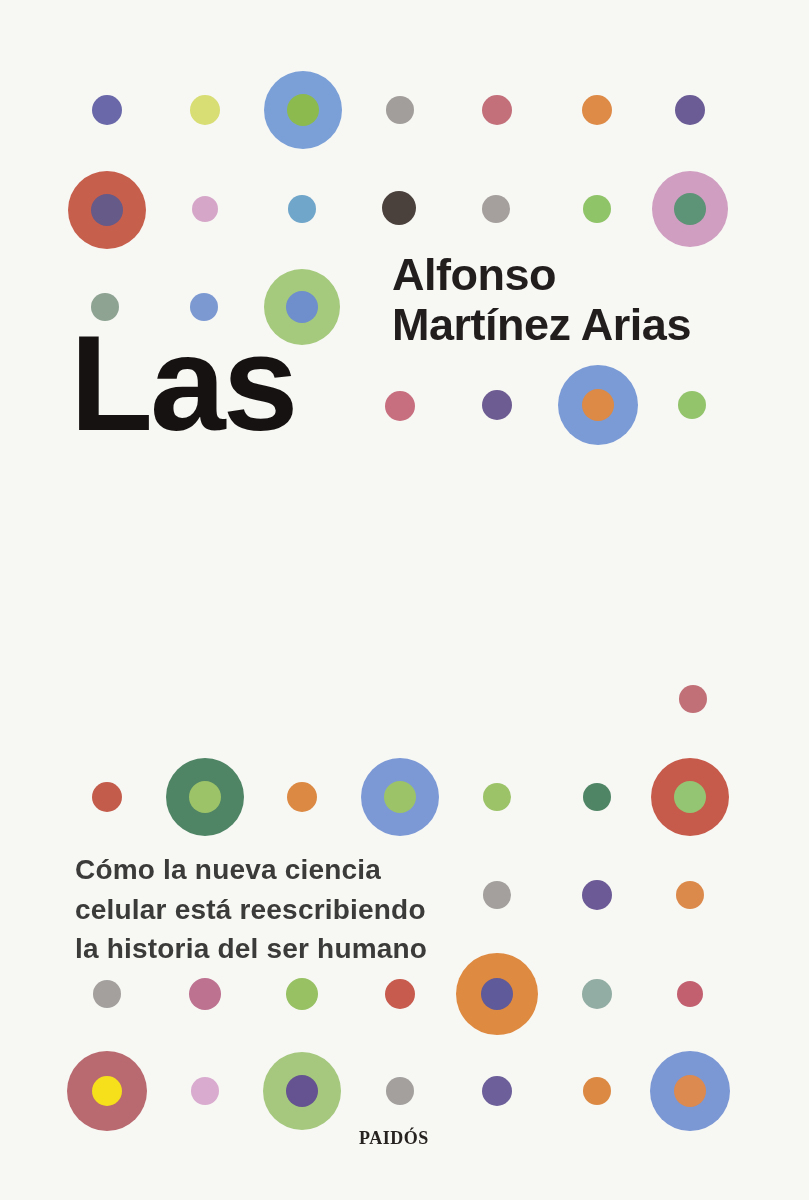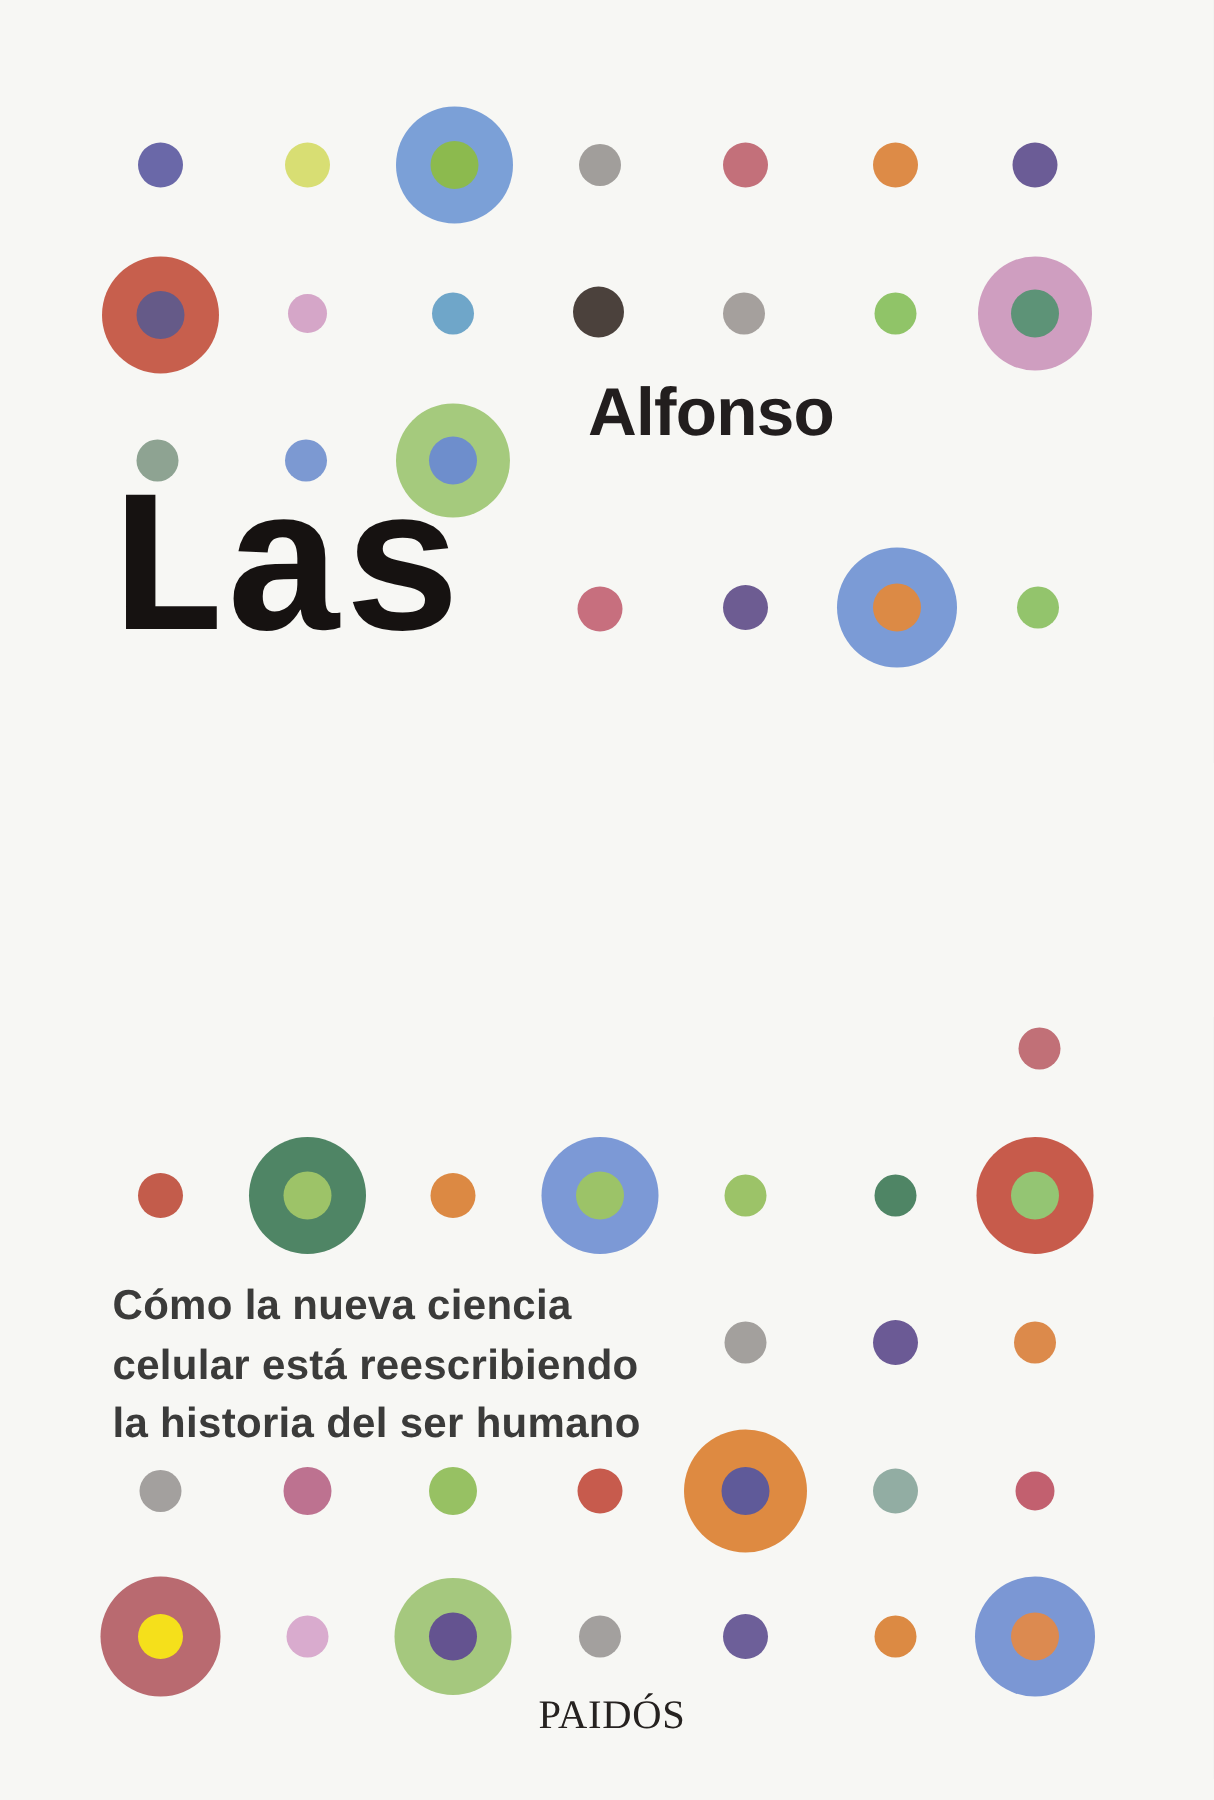--- a/index.html
+++ b/index.html
@@ -18,41 +18,41 @@
     position:absolute;left:392px;top:250px;
     font-family:"Liberation Sans",sans-serif;
     font-weight:bold;
     font-size:45px;line-height:50px;
     letter-spacing:-0.5px;
     color:#221E1E;
     white-space:nowrap;
   }
   .title{
     position:absolute;left:70px;top:318px;margin:0;
-    font-family:Liberation Mono, monospace;
+    font-family:Liberation Sans, sans-serif;
     font-weight:bold;
     font-size:136px;line-height:130px;
     letter-spacing:-3px;
     color:#161211;
     white-space:nowrap;
   }
   .subtitle{
     position:absolute;left:75px;top:850px;
     font-family:"Liberation Sans",sans-serif;
     font-weight:bold;
     font-size:28px;line-height:39.5px;
     letter-spacing:0.2px;
     color:#3B3B3A;
     white-space:nowrap;
   }
   .publisher{
     position:absolute;left:359px;top:1128px;
     font-family:"Liberation Serif",serif;
-    font-weight:normal;
-    font-size:27px;
+    font-weight:bold;
+    font-size:18px;
     letter-spacing:0.5px;
     color:#262220;
     white-space:nowrap;
   }
 </style>
 </head>
 <body>
 
 <div class="cover" style="background: rgb(247, 247, 244);">
 
@@ -124,20 +124,21 @@
       <div class="dot" style="left: 386px; top: 1077px; height: 28px; width: 28px; background: rgb(163, 160, 158);"></div>
       <div class="dot" style="left: 482px; top: 1076px; height: 30px; width: 30px; background: rgb(109, 95, 153);"></div>
       <div class="dot" style="left: 583px; top: 1077px; height: 28px; width: 28px; background: rgb(220, 138, 67);"></div>
       <div class="dot" style="left: 650px; top: 1051px; height: 80px; width: 80px; background: rgb(123, 151, 212);">
         <div class="dot-inner" style="height: 32px; width: 32px; background: rgb(220, 138, 80);"></div>
       </div>
     </div>
 
   <div class="author">
     <div>Alfonso</div>
+    <div>Martínez Arias</div>
   </div>
 
   <h1 class="title">
     <div>Las</div>
   </h1>
 
   <div class="subtitle">
     <div>Cómo la nueva ciencia</div>
     <div>celular está reescribiendo</div>
     <div>la historia del ser humano</div>

